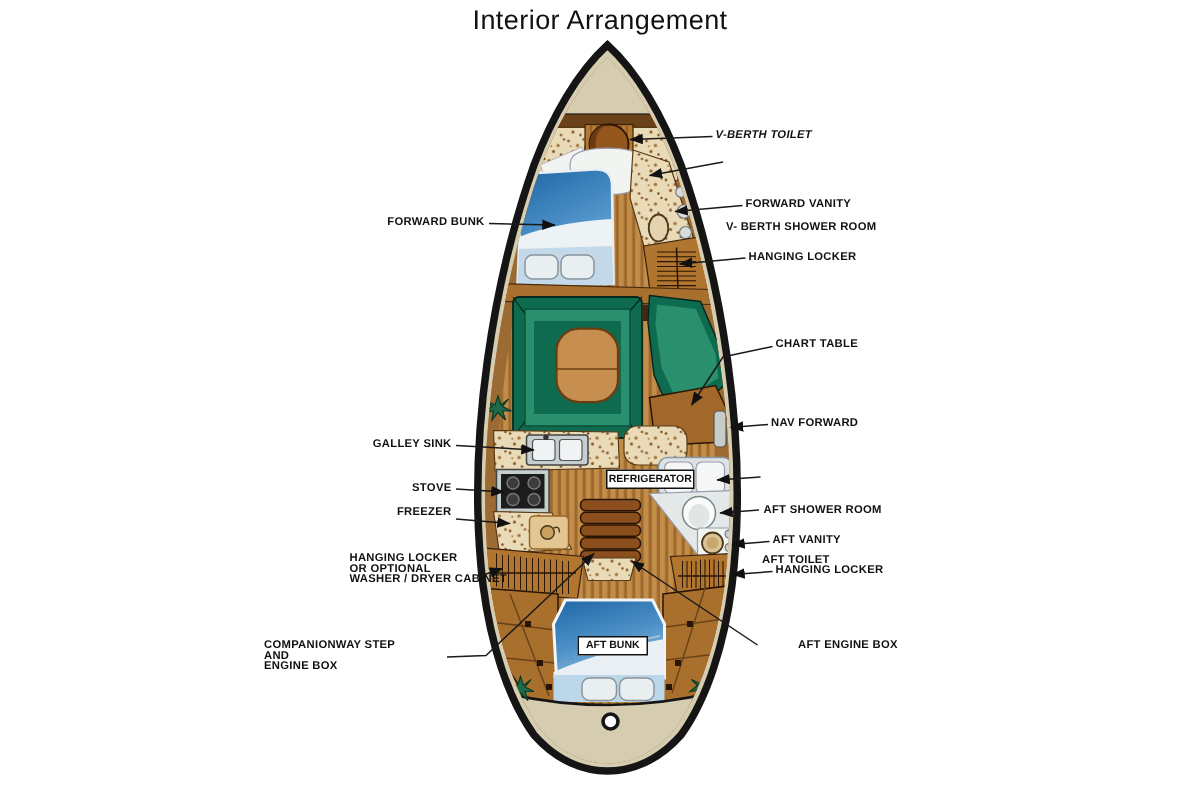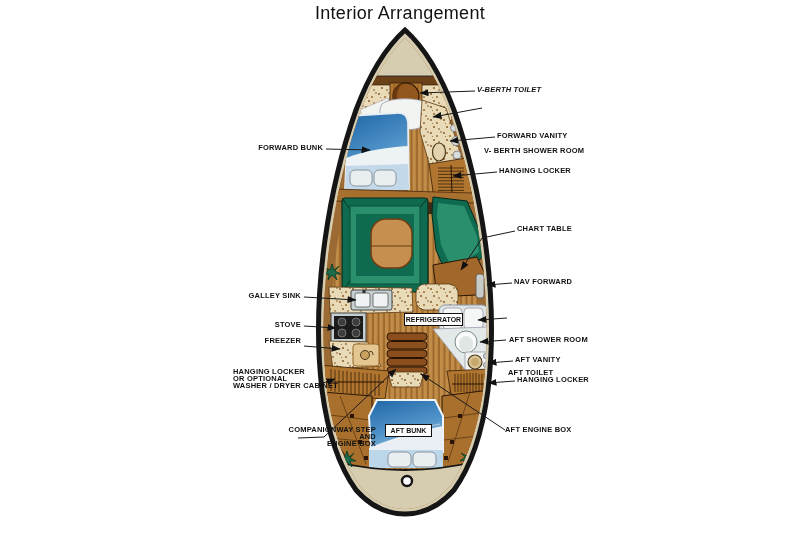--- a/index.html
+++ b/index.html
@@ -5,21 +5,21 @@
   html,body{margin:0;padding:0;background:#fff;}
   #stage{position:relative;width:800px;height:533px;background:#fff;overflow:hidden;
          font-family:"Liberation Sans",sans-serif;}
   #title{position:absolute;left:0;right:0;top:3px;text-align:center;
          font-family:Liberation Sans, sans-serif;font-size:18px;color:#111;letter-spacing:.3px;}
   svg{position:absolute;left:0;top:0;}
   .leader{fill:none;stroke:#1a1a1a;stroke-width:1;}
   .callout{position:absolute;font-size:7.5px;line-height:7px;color:#111;
            letter-spacing:.2px;white-space:pre;font-weight:bold;}
   .callout.right-edge{text-align:left;}
-  .callout.center{text-align:right;}
+  .callout.center{text-align:left;}
   .boxlabel{position:absolute;background:#fff;border:1px solid #111;height:11px;
             font-size:7px;line-height:11px;font-weight:bold;text-align:center;color:#111;}
 </style>
 </head>
 <body>
 
 <div id="stage">
   <div id="title">Interior Arrangement</div>
 
   <svg width="800" height="533" viewBox="0 0 800 533">
@@ -205,21 +205,21 @@
       <div class="callout left" style="top: 86px; left: 477px; font-style: italic;">V-BERTH TOILET</div>
       <div class="callout left" style="top: 103px; left: 484px; margin-top: 44px;">V- BERTH SHOWER ROOM</div>
       <div class="callout left" style="top: 132px; left: 497px;">FORWARD VANITY</div>
       <div class="callout left" style="top: 167px; left: 499px;">HANGING LOCKER</div>
       <div class="callout left" style="top: 225px; left: 517px;">CHART TABLE</div>
       <div class="callout left" style="top: 278px; left: 514px;">NAV FORWARD</div>
       <div class="callout left" style="top: 324px; left: 509px; margin-top: 12px;">AFT SHOWER ROOM</div>
       <div class="callout left" style="top: 335px; left: 508px; margin-top: 34px;">AFT TOILET</div>
       <div class="callout left" style="top: 356px; left: 515px;">AFT VANITY</div>
       <div class="callout left" style="top: 376px; left: 517px;">HANGING LOCKER</div>
-      <div class="callout left" style="top: 426px; left: 505px;">AFT ENGINE BOX</div>
+      <div class="callout left" style="top: 426px; left: 532px;">AFT ENGINE BOX</div>
       <div class="callout right-edge" style="top: 144px; right: 477px;">FORWARD BUNK</div>
       <div class="callout right-edge" style="top: 292px; right: 499px;">GALLEY SINK</div>
       <div class="callout right-edge" style="top: 321px; right: 499px;">STOVE</div>
       <div class="callout right-edge" style="top: 337px; right: 499px;">FREEZER</div>
       <div class="callout left" style="top: 368px; left: 233px;">HANGING LOCKER
 OR OPTIONAL
 WASHER / DRYER CABINET</div>
       <div class="callout center" style="top: 426px; left: 176px; width: 200px;">COMPANIONWAY STEP
 AND
 ENGINE BOX</div>

